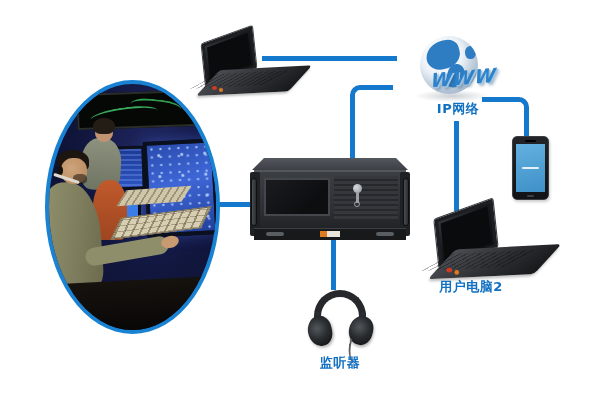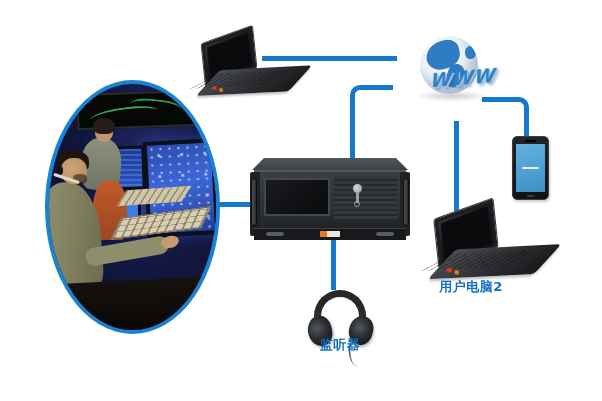--- a/index.html
+++ b/index.html
@@ -176,20 +176,21 @@
     <div class="sticker2"></div>
   </div>
 
   <div class="globe-shadow"></div>
   <div class="globe">
     <div class="cont1"></div>
     <div class="cont2"></div>
     <div class="cont3"></div>
   </div>
   <div class="www">WWW</div>
+  <div class="lbl" style="left:418px;top:101px;width:80px;">IP网络</div>
 
   <div class="phone">
     <div class="p-speaker"></div>
     <div class="p-screen">
       <div class="p-text"></div>
     </div>
     <div class="p-btn"></div>
   </div>
 
   <div class="laptop" style="left:428px;top:208px;transform:scale(1.15);transform-origin:0 0;">
@@ -225,15 +226,15 @@
   </div>
 
   <div class="hp">
     <div class="hp-band"></div>
     <div class="hp-yoke l"></div>
     <div class="hp-yoke r"></div>
     <div class="hp-cup l"></div>
     <div class="hp-cup r"></div>
     <div class="hp-cable"></div>
   </div>
-  <div class="lbl" style="left:300px;top:337px;width:80px;">监听器</div>
+  <div class="lbl" style="left:300px;top:356px;width:80px;font-family:Liberation Mono, monospace;">监听器</div>
 
 </div>
 
 </body></html>

